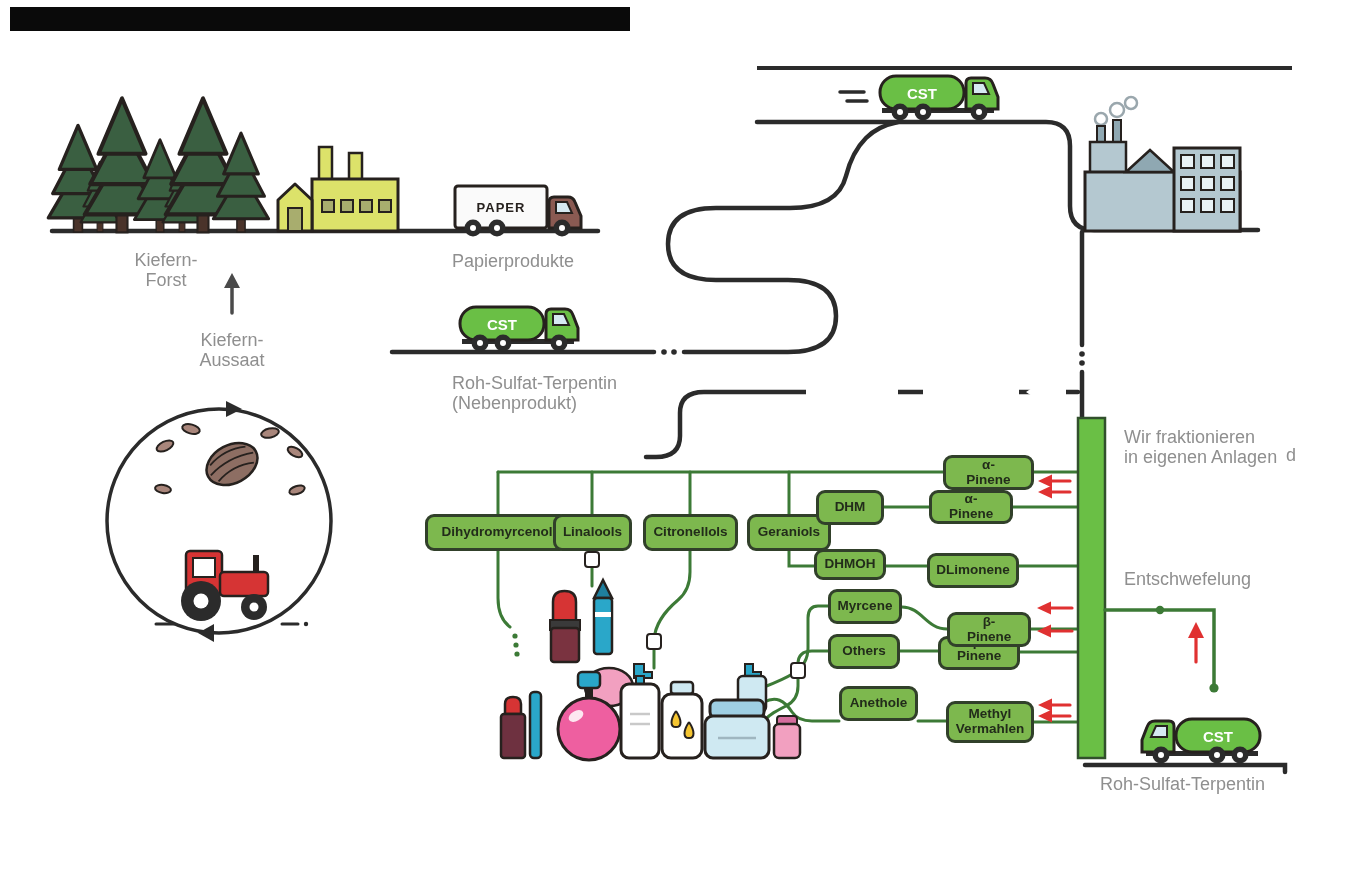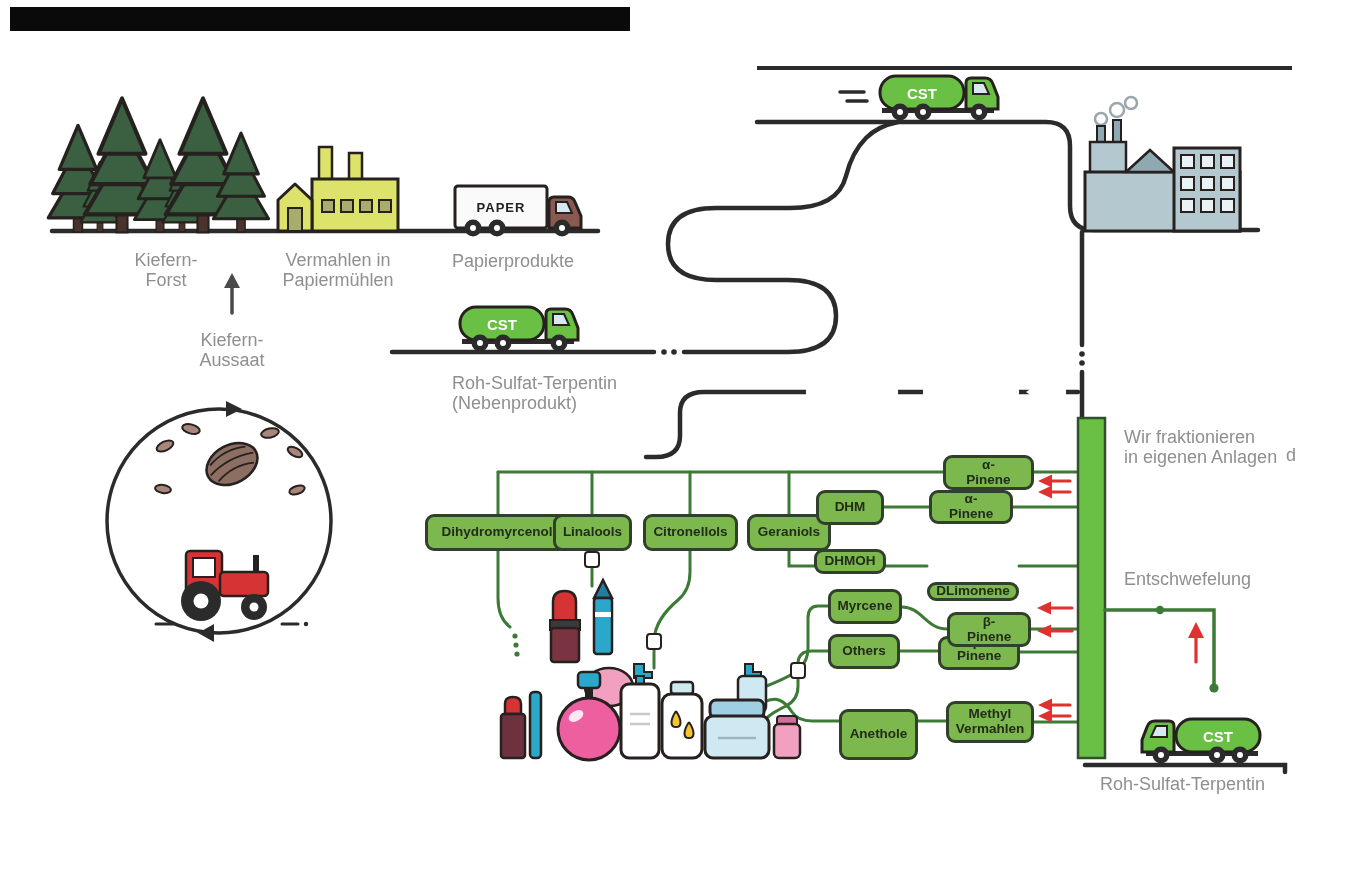--- a/index.html
+++ b/index.html
@@ -310,37 +310,33 @@
 
   <div id="title-bar"></div>
 
   <div class="chem" style="left:425px;top:514px;width:144px;height:37px">Dihydromyrcenol</div>
   <div class="chem" style="left:553px;top:514px;width:79px;height:37px">Linalools</div>
   <div class="chem" style="left:643px;top:514px;width:95px;height:37px">Citronellols</div>
   <div class="chem" style="left:747px;top:514px;width:84px;height:37px">Geraniols</div>
   <div class="chem" style="left:816px;top:490px;width:68px;height:35px">DHM</div>
   <div class="chem" style="left:943px;top:455px;width:91px;height:35px">α-Pinene</div>
   <div class="chem" style="left:929px;top:490px;width:84px;height:34px">α-Pinene</div>
-  <div class="chem" style="left:814px;top:549px;width:72px;height:25px">DHMOH</div>
-  <div class="chem" style="left:927px;top:582px;width:92px;height:19px">DLimonene</div>
+  <div class="chem" style="left:814px;top:549px;width:72px;height:31px">DHMOH</div>
+  <div class="chem" style="left:927px;top:553px;width:92px;height:35px">DLimonene</div>
   <div class="chem" style="left:828px;top:589px;width:74px;height:35px">Myrcene</div>
   <div class="chem" style="left:938px;top:636px;width:82px;height:34px;align-items:flex-end;padding-bottom:3px">β-Pinene</div>
   <div class="chem" style="left:947px;top:612px;width:84px;height:35px">β-Pinene</div>
   <div class="chem" style="left:828px;top:634px;width:72px;height:35px">Others</div>
-  <div class="chem" style="left:839px;top:709px;width:79px;height:51px">Anethole</div>
+  <div class="chem" style="left:839px;top:686px;width:79px;height:35px">Anethole</div>
   <div class="chem" style="left:946px;top:701px;width:88px;height:42px">Methyl Vermahlen</div>
 
   <div class="lbl center" style="left:106px;top:250px;width:120px">
     <span class="ln">Kiefern-</span>
     <span class="ln">Forst</span>
   </div>
-  <div class="lbl center" style="left:266px;top:250px;width:144px">
-    <span class="ln">Vermahlen in</span>
-    <span class="ln">Papiermühlen</span>
-  </div>
   <div class="lbl" style="left:452px;top:251px;width:160px">
     <span class="ln">Papierprodukte</span>
   </div>
   <div class="lbl center" style="left:172px;top:330px;width:120px">
     <span class="ln">Kiefern-</span>
     <span class="ln">Aussaat</span>
   </div>
   <div class="lbl" style="left:452px;top:373px;width:190px">
     <span class="ln">Roh-Sulfat-Terpentin</span>
     <span class="ln">(Nebenprodukt)</span>

